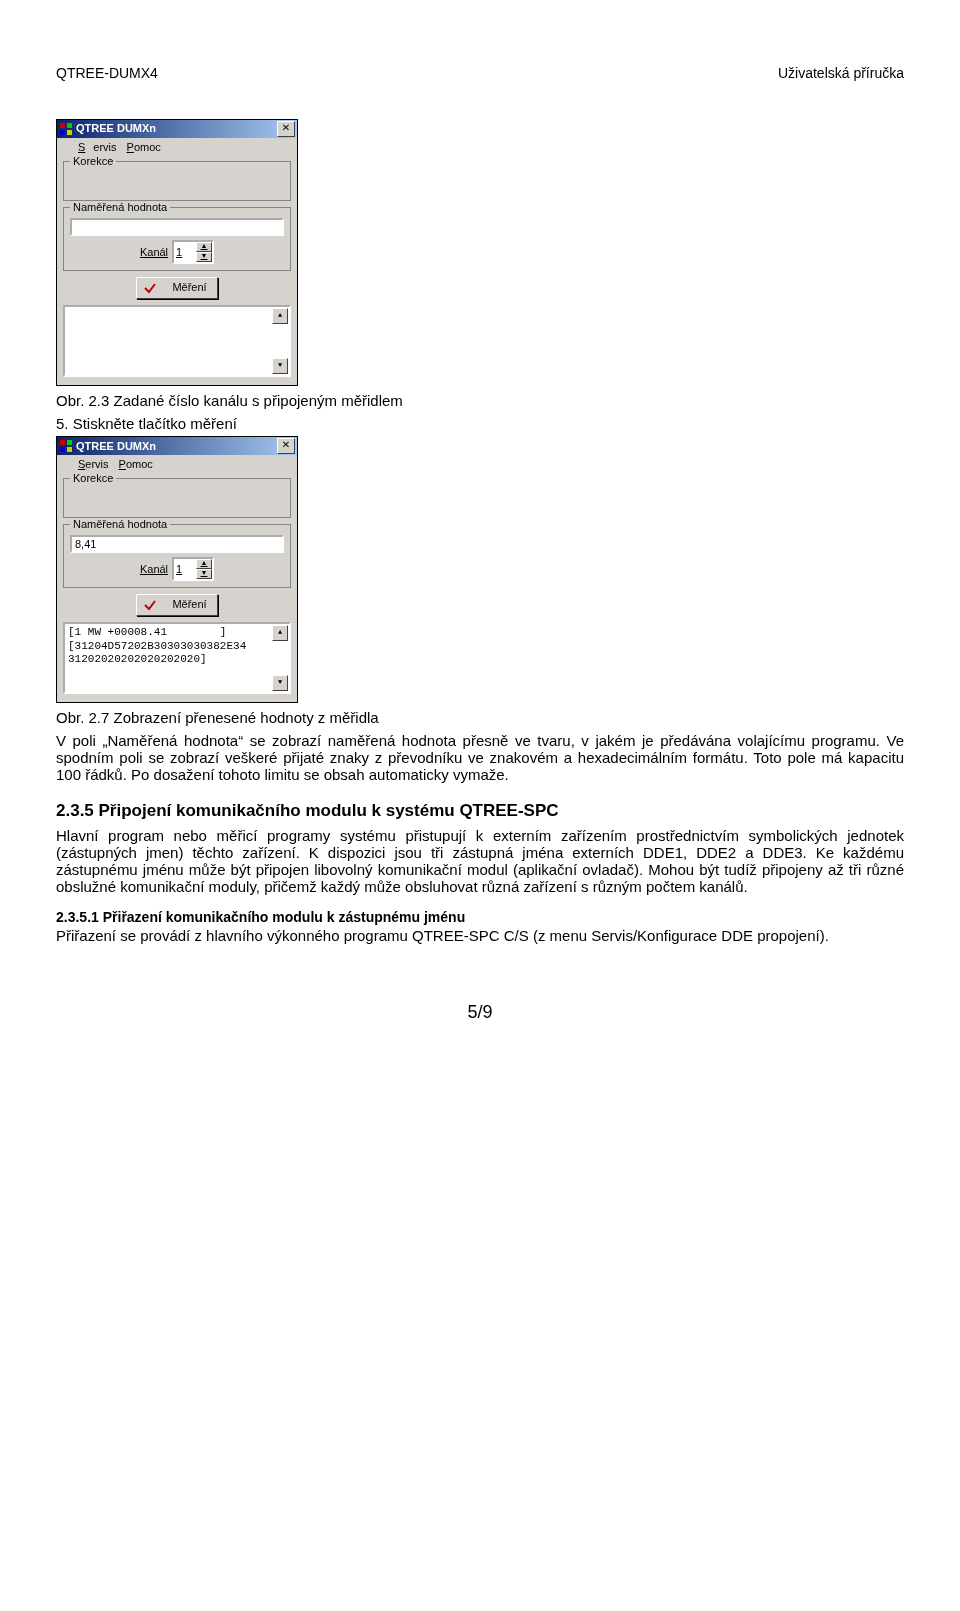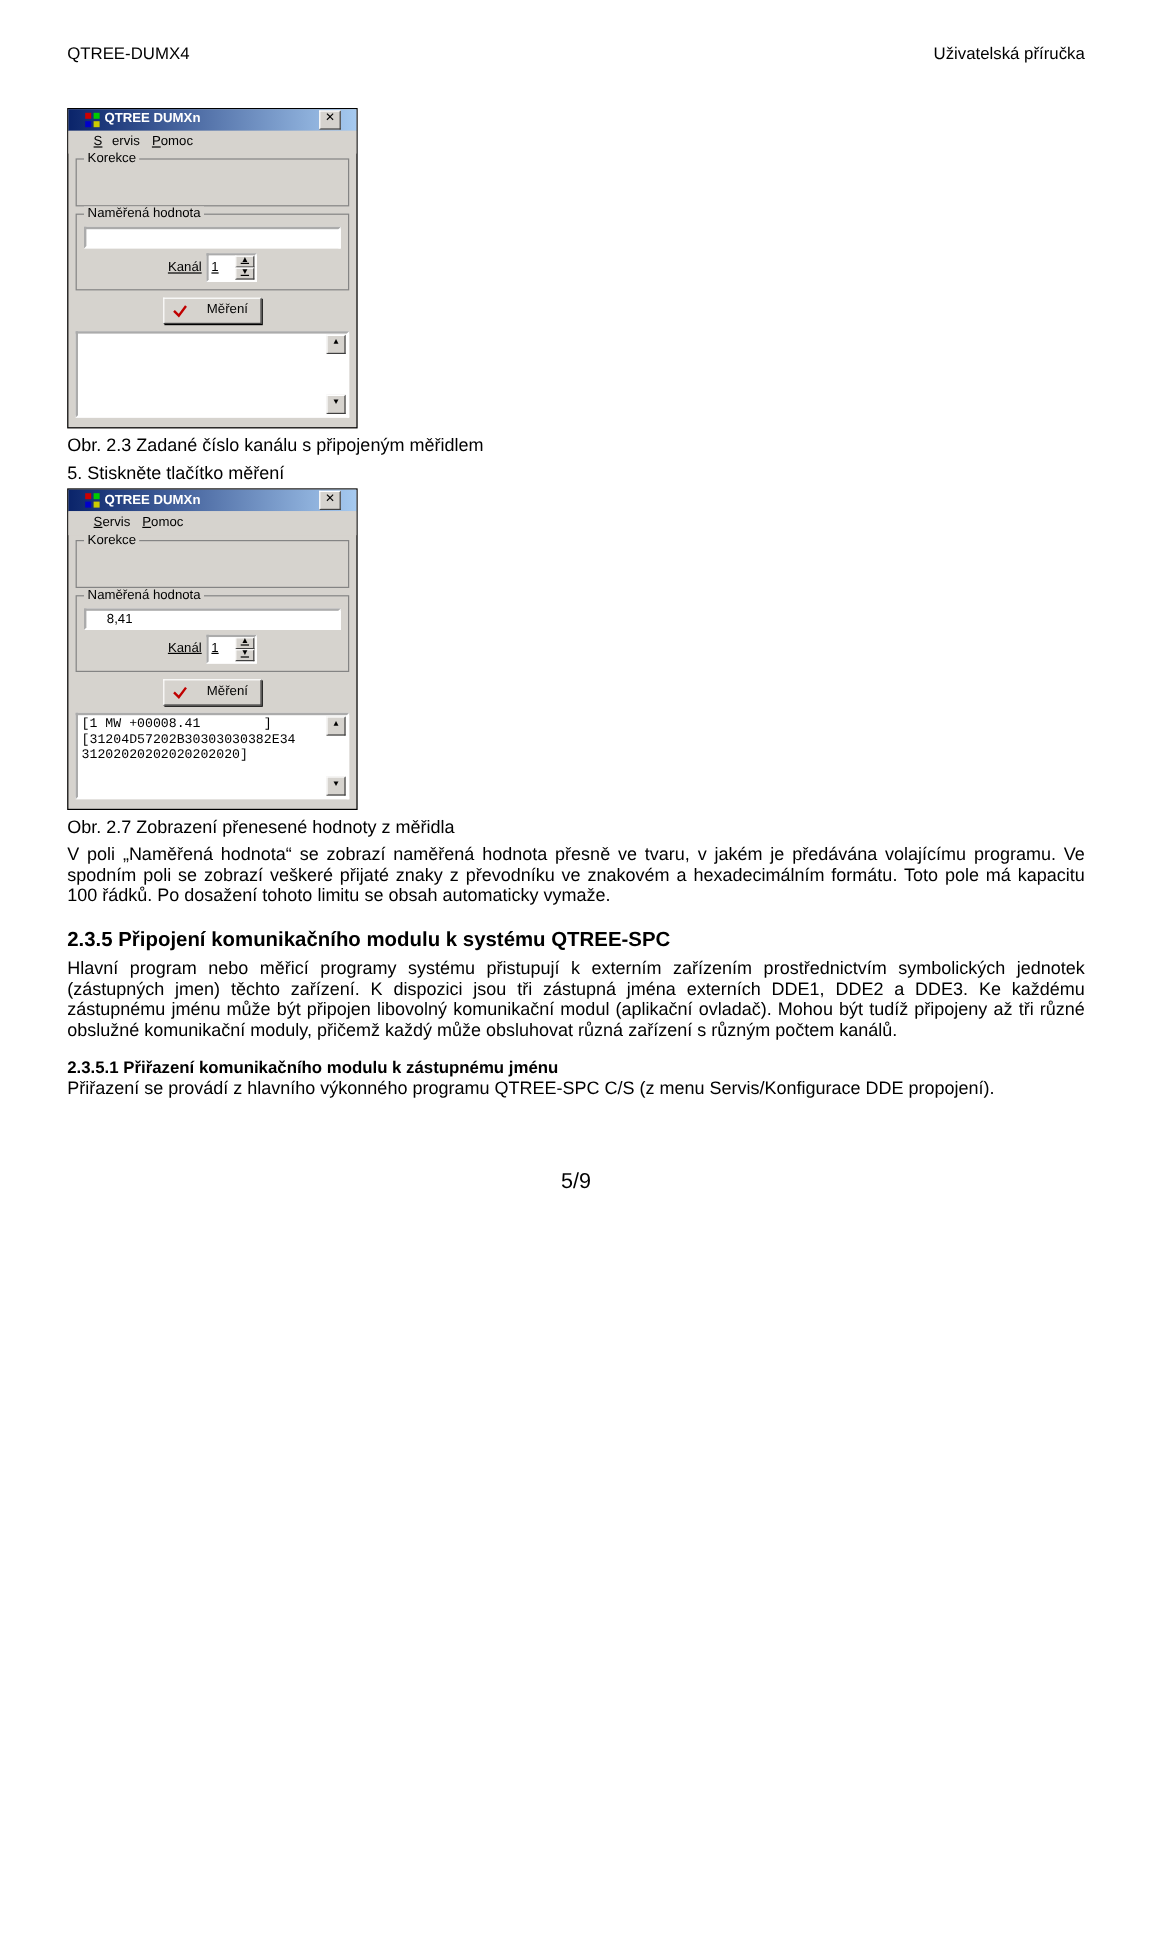--- a/index.html
+++ b/index.html
@@ -8,41 +8,42 @@
     color: #000;
     margin: 0;
     padding: 36px 56px 72px 56px;
     background: #fff;
   }
   .page-header {
     display: flex;
     justify-content: space-between;
     font-size: 14px;
     margin-bottom: 38px;
+    margin-top: 29px;
   }
   .page-header > div { white-space: nowrap; }
   .page-header > .center { flex: 1; text-align: center; padding: 0 8px; }
 
   
   .win-window {
     width: 240px;
     border: 1px solid #000;
     background: #d6d3ce;
     box-shadow: none;
     font-family: Tahoma, Arial, sans-serif;
     font-size: 11px;
     line-height: 1.2;
   }
   .win-titlebar {
     display: flex;
     align-items: center;
     height: 18px;
     background: linear-gradient(to right, #0a246a, #a6caf0);
     color: #fff;
-    padding: 0 13px;
+    padding: 0 2px;
   }
   .win-title-icon { width: 14px; height: 14px; margin-right: 3px; display: flex; align-items: center; justify-content: center; }
   .win-title { flex: 1; font-weight: bold; font-size: 11px; }
   .win-close {
     width: 16px; height: 14px;
     background: #d6d3ce;
     border: 1px solid #fff;
     border-right-color: #404040;
     border-bottom-color: #404040;
     color: #000;
@@ -73,21 +74,21 @@
     left: 6px;
     background: #d6d3ce;
     padding: 0 3px;
     font-size: 11px;
     color: #000;
   }
   .win-input {
     width: 100%;
     box-sizing: border-box;
     height: 18px;
-    padding: 1px 17px;
+    padding: 1px 3px;
     border: 2px inset #fff;
     background: #fff;
     font: inherit;
   }
   .kanal-row { display: flex; align-items: center; gap: 4px; margin-top: 4px; justify-content: center; text-decoration: underline; }
   .spin {
     display: inline-flex;
     border: 2px inset #fff;
     background: #fff;
     align-items: stretch;

